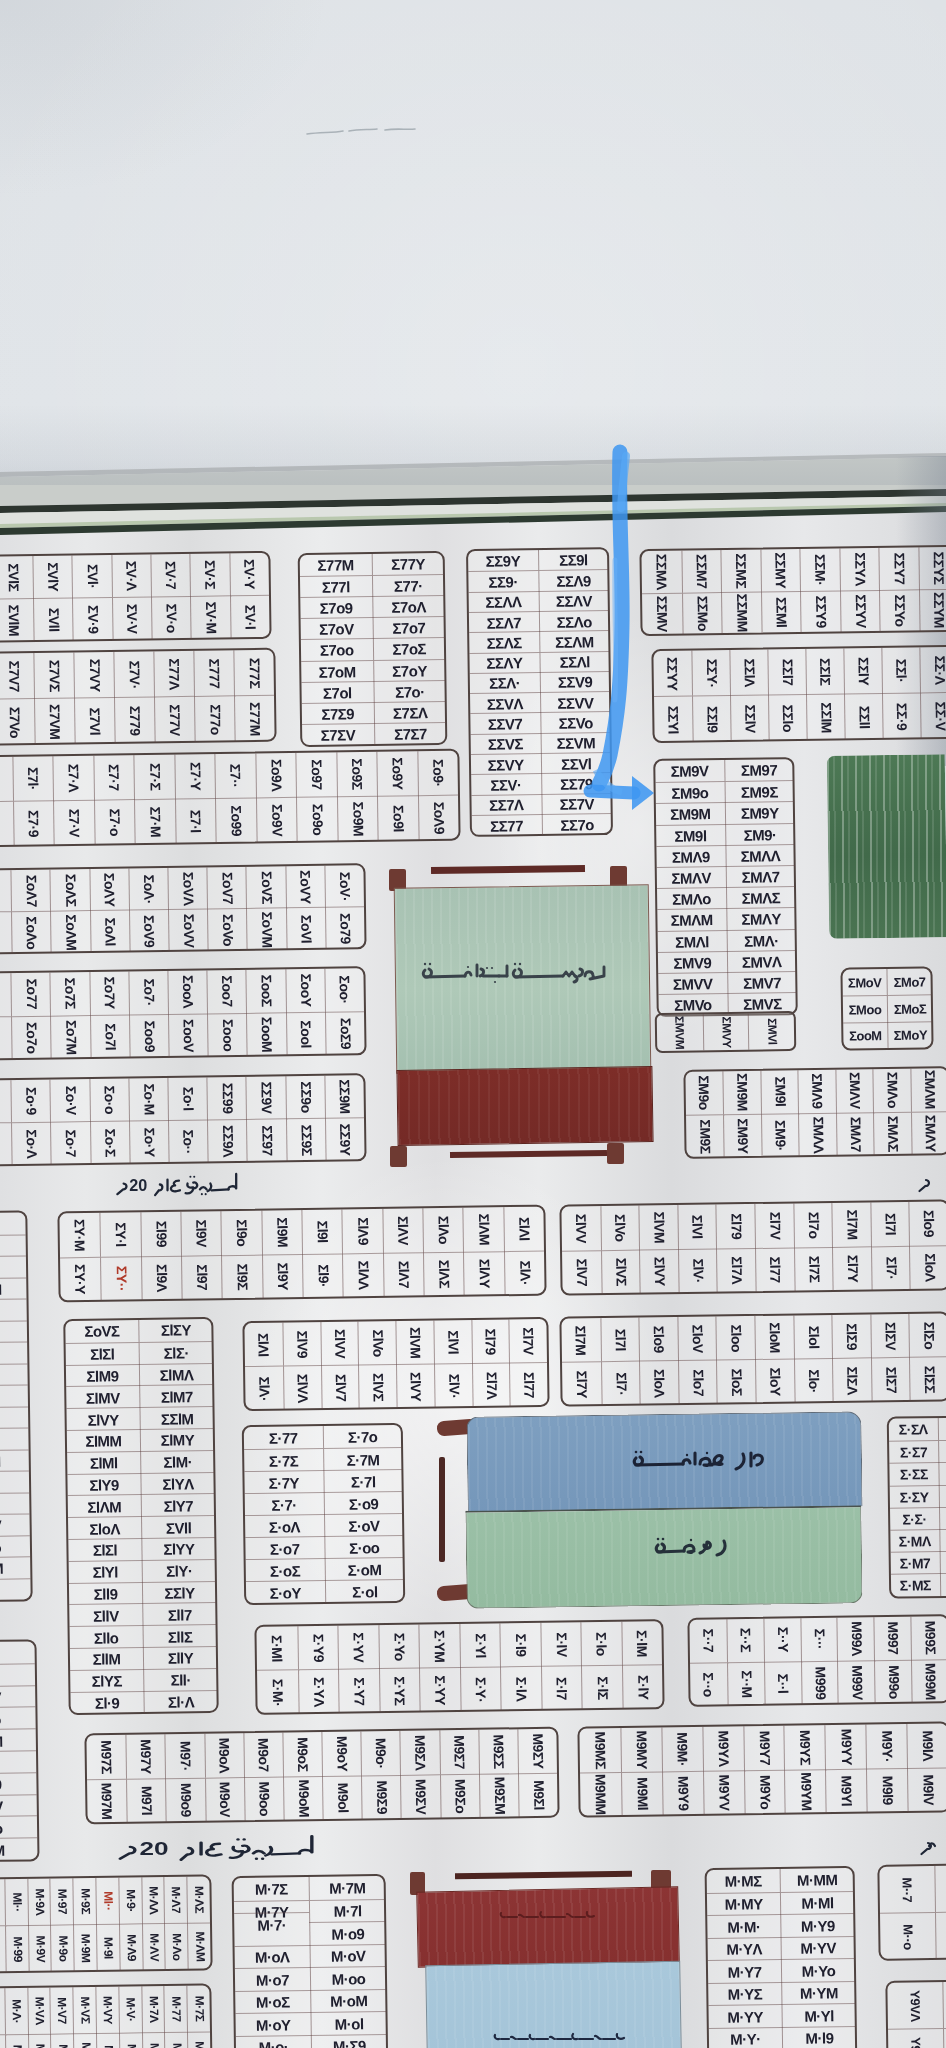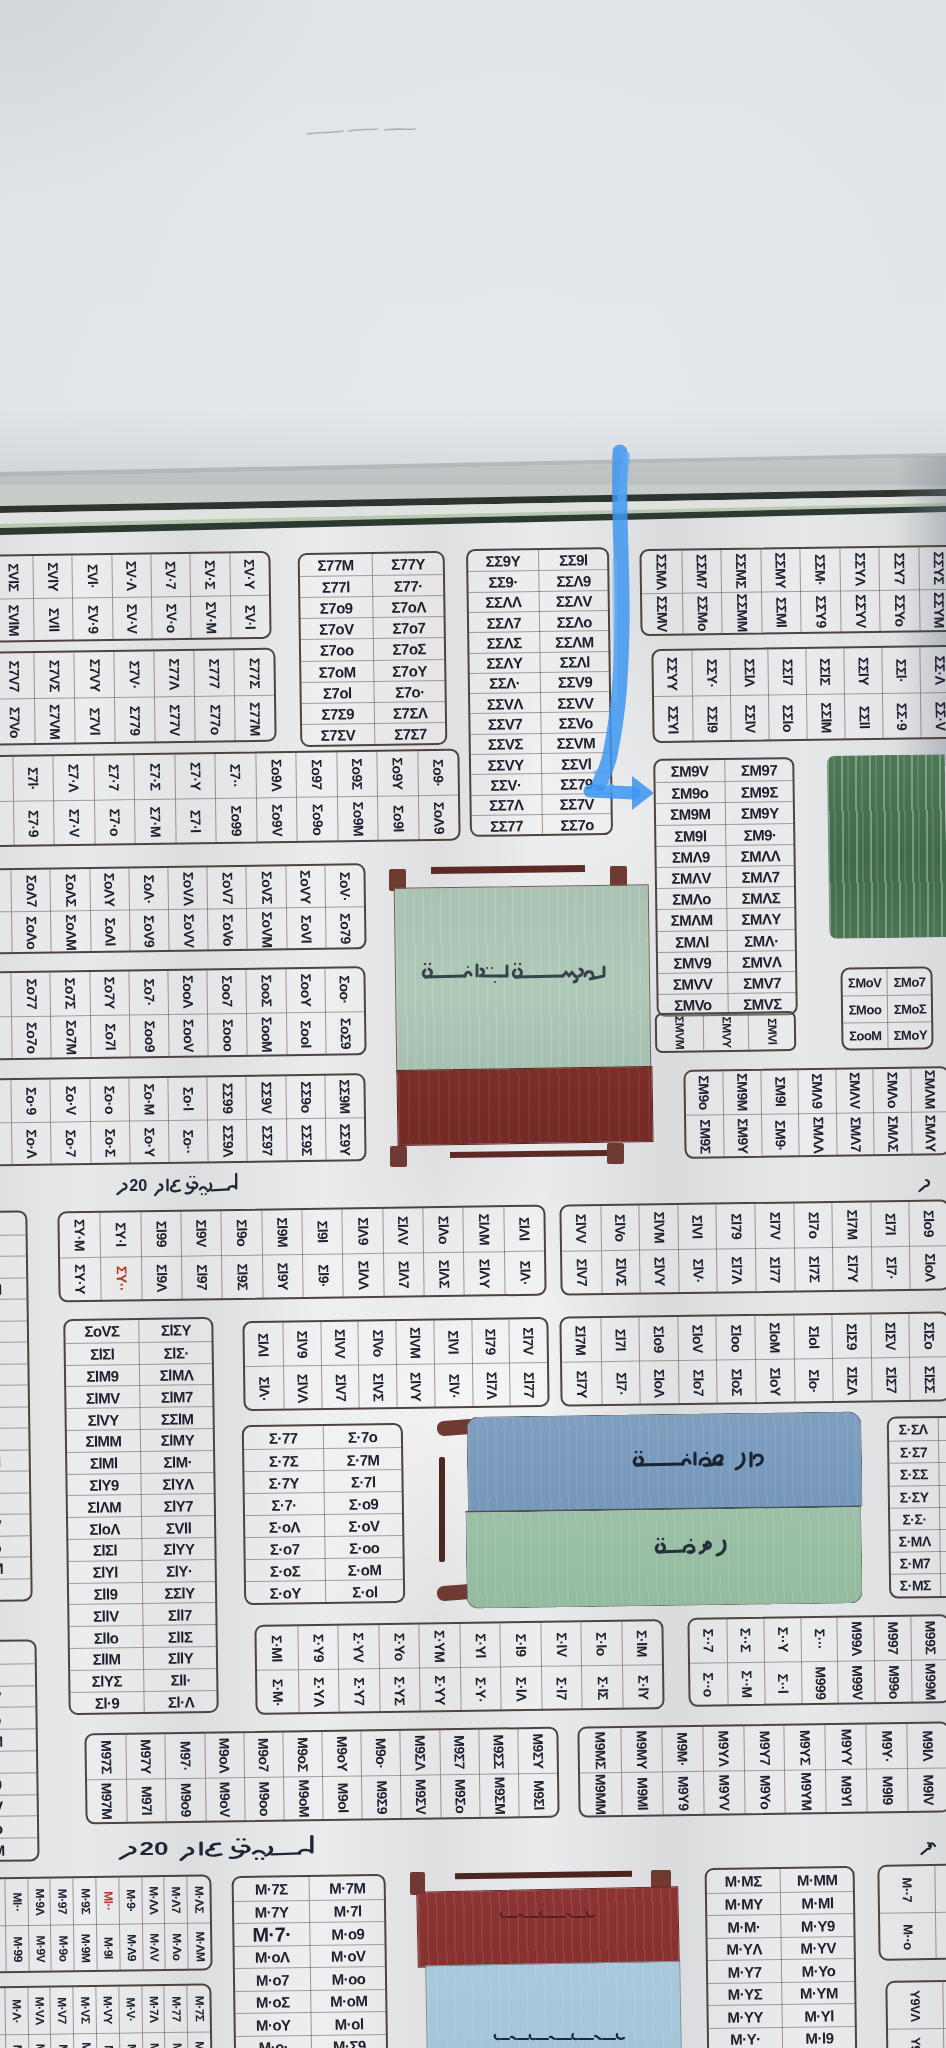--- a/index.html
+++ b/index.html
@@ -1534,21 +1534,21 @@
 <div class="c" style="left:205.2px;top:46.0px;width:22.8px;height:46.0px;border-left:1px solid rgba(100,72,72,.55);border-top:1px solid rgba(100,72,72,.5);">
       <span class="v" style="font-size:12px;">M·7M</span>
     </div>
 </div>
 
 <div class="blk" style="left:233px;top:1875px;width:150px;height:202px;border-radius:9px;transform:rotate(-0.8deg)">
 <div class="c" style="left:0.0px;top:0.0px;width:75.0px;height:22.5px;font-size:15px;">M·7Σ</div>
 <div class="c" style="left:75.0px;top:0.0px;width:75.0px;height:22.5px;font-size:15px;border-left:1px solid rgba(100,72,72,.55);">M·7M</div>
 <div class="c" style="left:0.0px;top:22.5px;width:75.0px;height:22.5px;font-size:15px;border-top:1px solid rgba(100,72,72,.5);">M·7Y</div>
 <div class="c" style="left:75.0px;top:22.5px;width:75.0px;height:22.5px;font-size:15px;border-left:1px solid rgba(100,72,72,.55);border-top:1px solid rgba(100,72,72,.5);">M·7l</div>
-<div class="c" style="left:0.0px;top:45.0px;width:75.0px;height:22.5px;font-size:20px;border-top:1px solid rgba(100,72,72,.5);">M·7·</div>
+<div class="c" style="left:0.0px;top:35px;width:75.0px;height:22.5px;font-size:15px;border-top:1px solid rgba(100,72,72,.5);">M·7·</div>
 <div class="c" style="left:75.0px;top:45.0px;width:75.0px;height:22.5px;font-size:15px;border-left:1px solid rgba(100,72,72,.55);border-top:1px solid rgba(100,72,72,.5);">M·o9</div>
 <div class="c" style="left:0.0px;top:67.5px;width:75.0px;height:22.5px;font-size:15px;border-top:1px solid rgba(100,72,72,.5);">M·oΛ</div>
 <div class="c" style="left:75.0px;top:67.5px;width:75.0px;height:22.5px;font-size:15px;border-left:1px solid rgba(100,72,72,.55);border-top:1px solid rgba(100,72,72,.5);">M·oV</div>
 <div class="c" style="left:0.0px;top:90.0px;width:75.0px;height:22.5px;font-size:15px;border-top:1px solid rgba(100,72,72,.5);">M·o7</div>
 <div class="c" style="left:75.0px;top:90.0px;width:75.0px;height:22.5px;font-size:15px;border-left:1px solid rgba(100,72,72,.55);border-top:1px solid rgba(100,72,72,.5);">M·oo</div>
 <div class="c" style="left:0.0px;top:112.5px;width:75.0px;height:22.5px;font-size:15px;border-top:1px solid rgba(100,72,72,.5);">M·oΣ</div>
 <div class="c" style="left:75.0px;top:112.5px;width:75.0px;height:22.5px;font-size:15px;border-left:1px solid rgba(100,72,72,.55);border-top:1px solid rgba(100,72,72,.5);">M·oM</div>
 <div class="c" style="left:0.0px;top:135.0px;width:75.0px;height:22.5px;font-size:15px;border-top:1px solid rgba(100,72,72,.5);">M·oY</div>
 <div class="c" style="left:75.0px;top:135.0px;width:75.0px;height:22.5px;font-size:15px;border-left:1px solid rgba(100,72,72,.55);border-top:1px solid rgba(100,72,72,.5);">M·ol</div>
 <div class="c" style="left:0.0px;top:157.5px;width:75.0px;height:22.5px;font-size:15px;border-top:1px solid rgba(100,72,72,.5);">M·o·</div>

